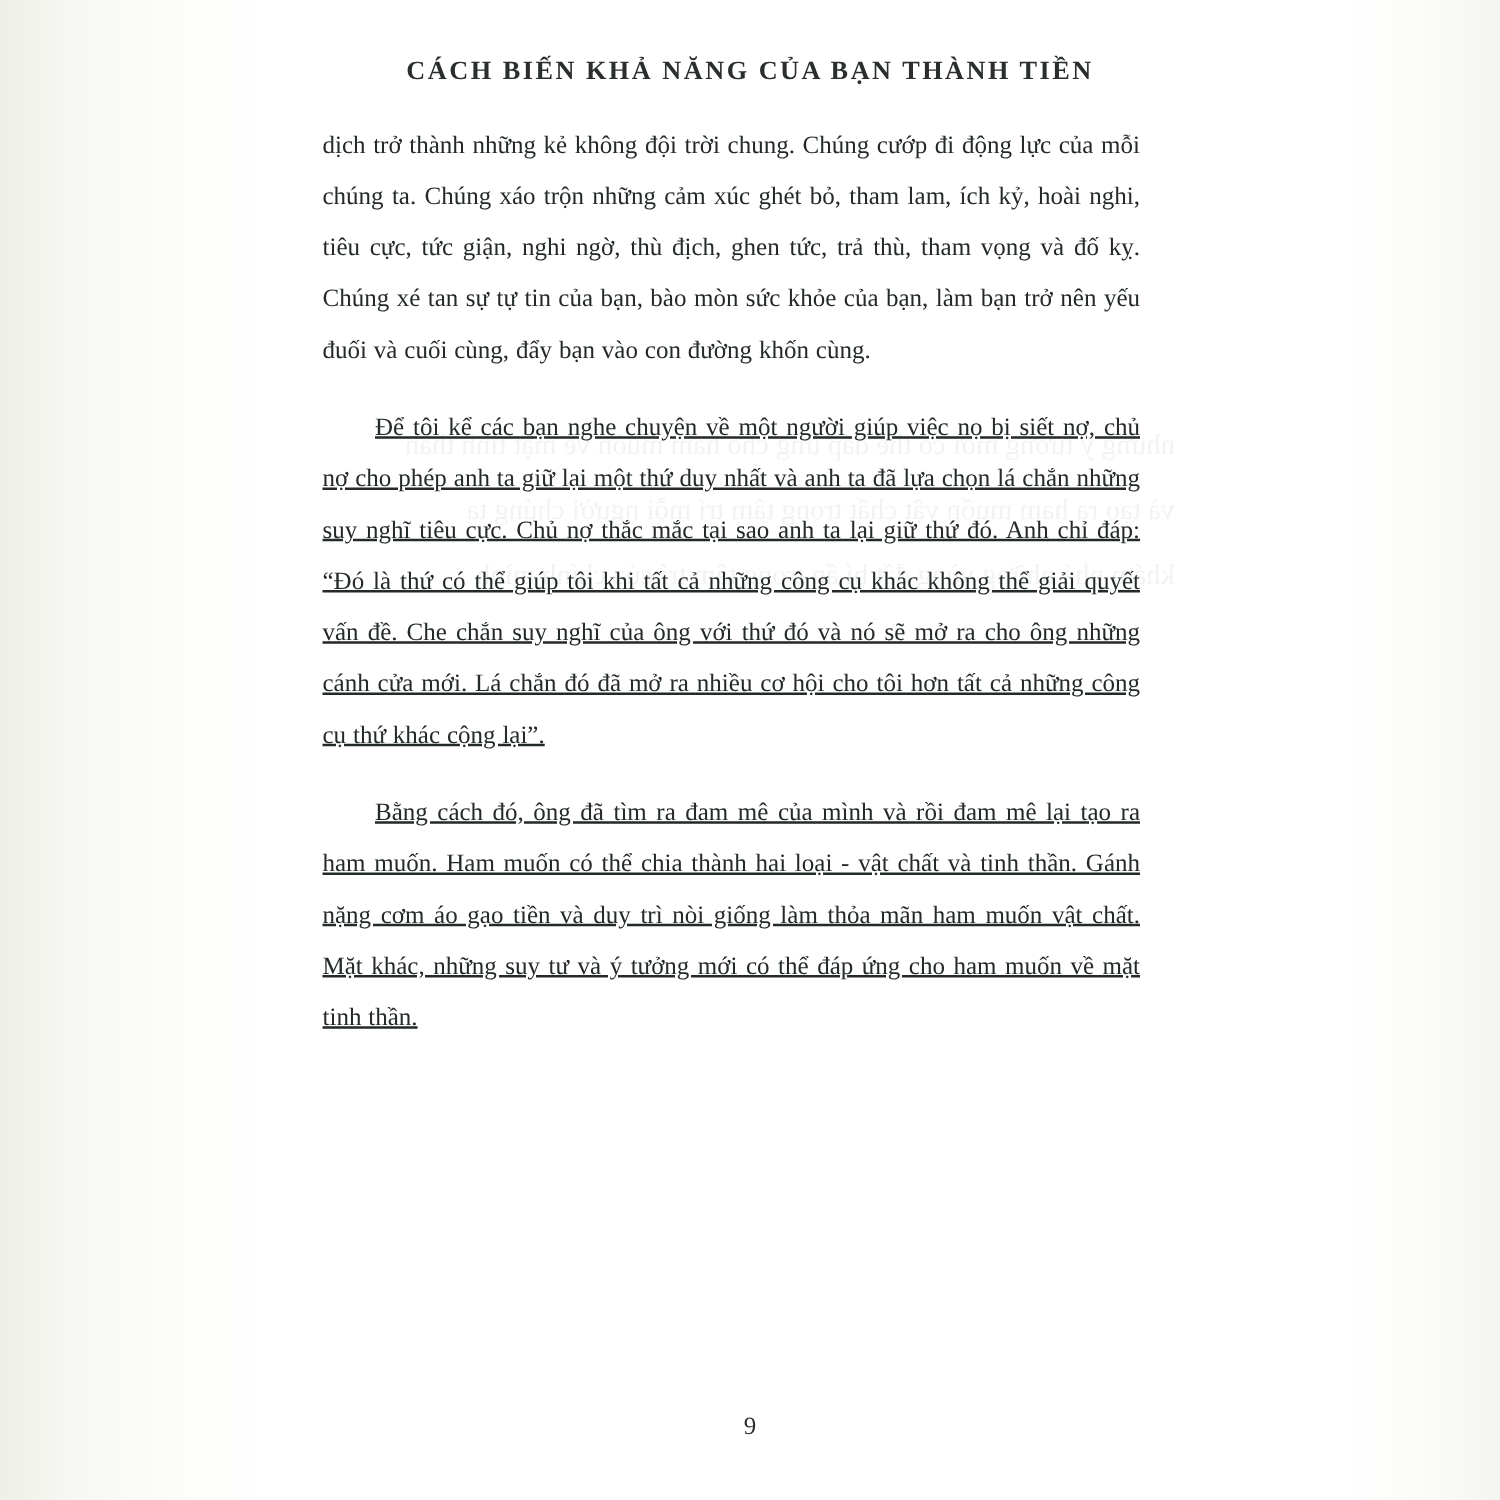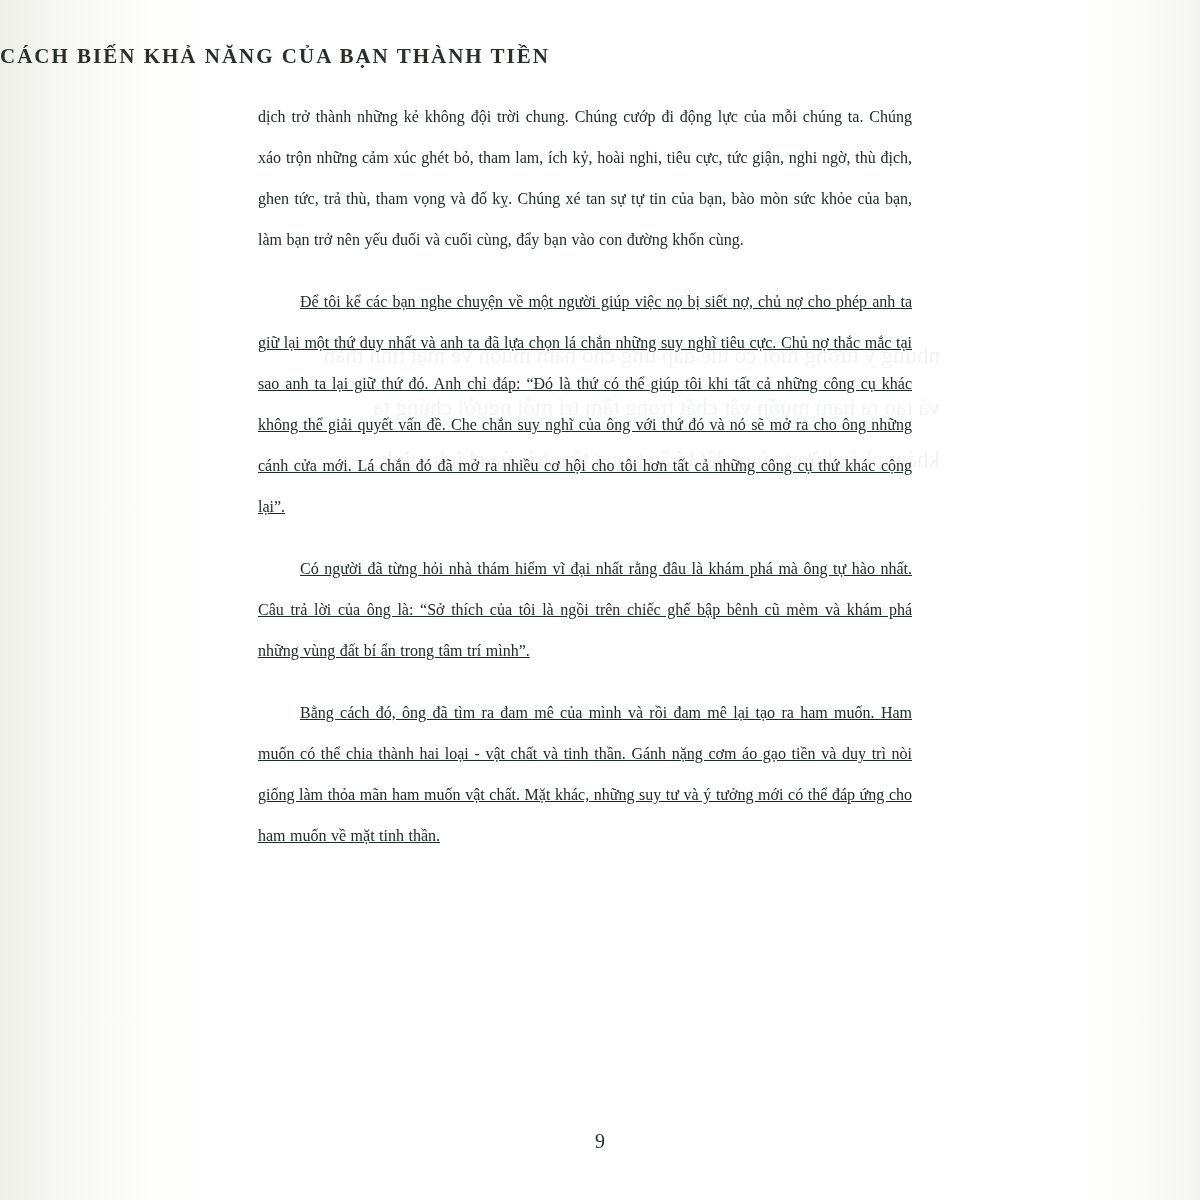--- a/index.html
+++ b/index.html
@@ -43,35 +43,36 @@
   .content {
     position: relative;
     z-index: 2;
     padding: 0;
   }
   .running-head {
     position: absolute;
     top: 44px;
     left: 0;
     width: 1200px;
+    text-align: center;
     font-family: "Liberation Serif", serif;
     font-size: 21px;
     letter-spacing: 2.0px;
     color: #2a2f2c;
     font-weight: 600;
   }
   .body-text {
     position: absolute;
     top: 96px;
     left: 258px;
     width: 654px;
   }
   .para {
     margin: 0 0 21px 0;
-    font-size: 16px;
+    font-size: 20px;
     line-height: 41px;
     color: #232a27;
     text-align: justify;
     text-justify: inter-word;
     word-spacing: 0.5px;
     hyphens: none;
   }
   .para.indent {
     text-indent: 42px;
     text-decoration: underline;
@@ -114,20 +115,19 @@
 và tạo ra ham muốn vật chất trong tâm trí mỗi người chúng ta
 khám phá những vùng đất bí ẩn trong tâm trí của chính mình</div>
 
   <div class="content">
 
     <div class="running-head">CÁCH BIẾN KHẢ NĂNG CỦA BẠN THÀNH TIỀN</div>
 
     <div class="body-text">
       <p class="para">dịch trở thành những kẻ không đội trời chung. Chúng cướp đi động lực của mỗi chúng ta. Chúng xáo trộn những cảm xúc ghét bỏ, tham lam, ích kỷ, hoài nghi, tiêu cực, tức giận, nghi ngờ, thù địch, ghen tức, trả thù, tham vọng và đố kỵ. Chúng xé tan sự tự tin của bạn, bào mòn sức khỏe của bạn, làm bạn trở nên yếu đuối và cuối cùng, đẩy bạn vào con đường khốn cùng.</p>
       <p class="para indent">Để tôi kể các bạn nghe chuyện về một người giúp việc nọ bị siết nợ, chủ nợ cho phép anh ta giữ lại một thứ duy nhất và anh ta đã lựa chọn lá chắn những suy nghĩ tiêu cực. Chủ nợ thắc mắc tại sao anh ta lại giữ thứ đó. Anh chỉ đáp: “Đó là thứ có thể giúp tôi khi tất cả những công cụ khác không thể giải quyết vấn đề. Che chắn suy nghĩ của ông với thứ đó và nó sẽ mở ra cho ông những cánh cửa mới. Lá chắn đó đã mở ra nhiều cơ hội cho tôi hơn tất cả những công cụ thứ khác cộng lại”.</p>
-      <p class="para indent">Có người đã từng hỏi nhà thám hiểm vĩ đại nhất rằng đâu là khám phá mà ông tự hào nhất. Câu trả lời của ông là: “Sở thích của tôi là ngồi trên chiếc ghế bập bênh cũ mèm và khám phá những vùng đất bí ẩn trong tâm trí mình”.</p>
       <p class="para indent">Bằng cách đó, ông đã tìm ra đam mê của mình và rồi đam mê lại tạo ra ham muốn. Ham muốn có thể chia thành hai loại - vật chất và tinh thần. Gánh nặng cơm áo gạo tiền và duy trì nòi giống làm thỏa mãn ham muốn vật chất. Mặt khác, những suy tư và ý tưởng mới có thể đáp ứng cho ham muốn về mặt tinh thần.</p>
     </div>
 
     <div class="folio">9</div>
 
   </div>
 </div>
 
 </body></html>

